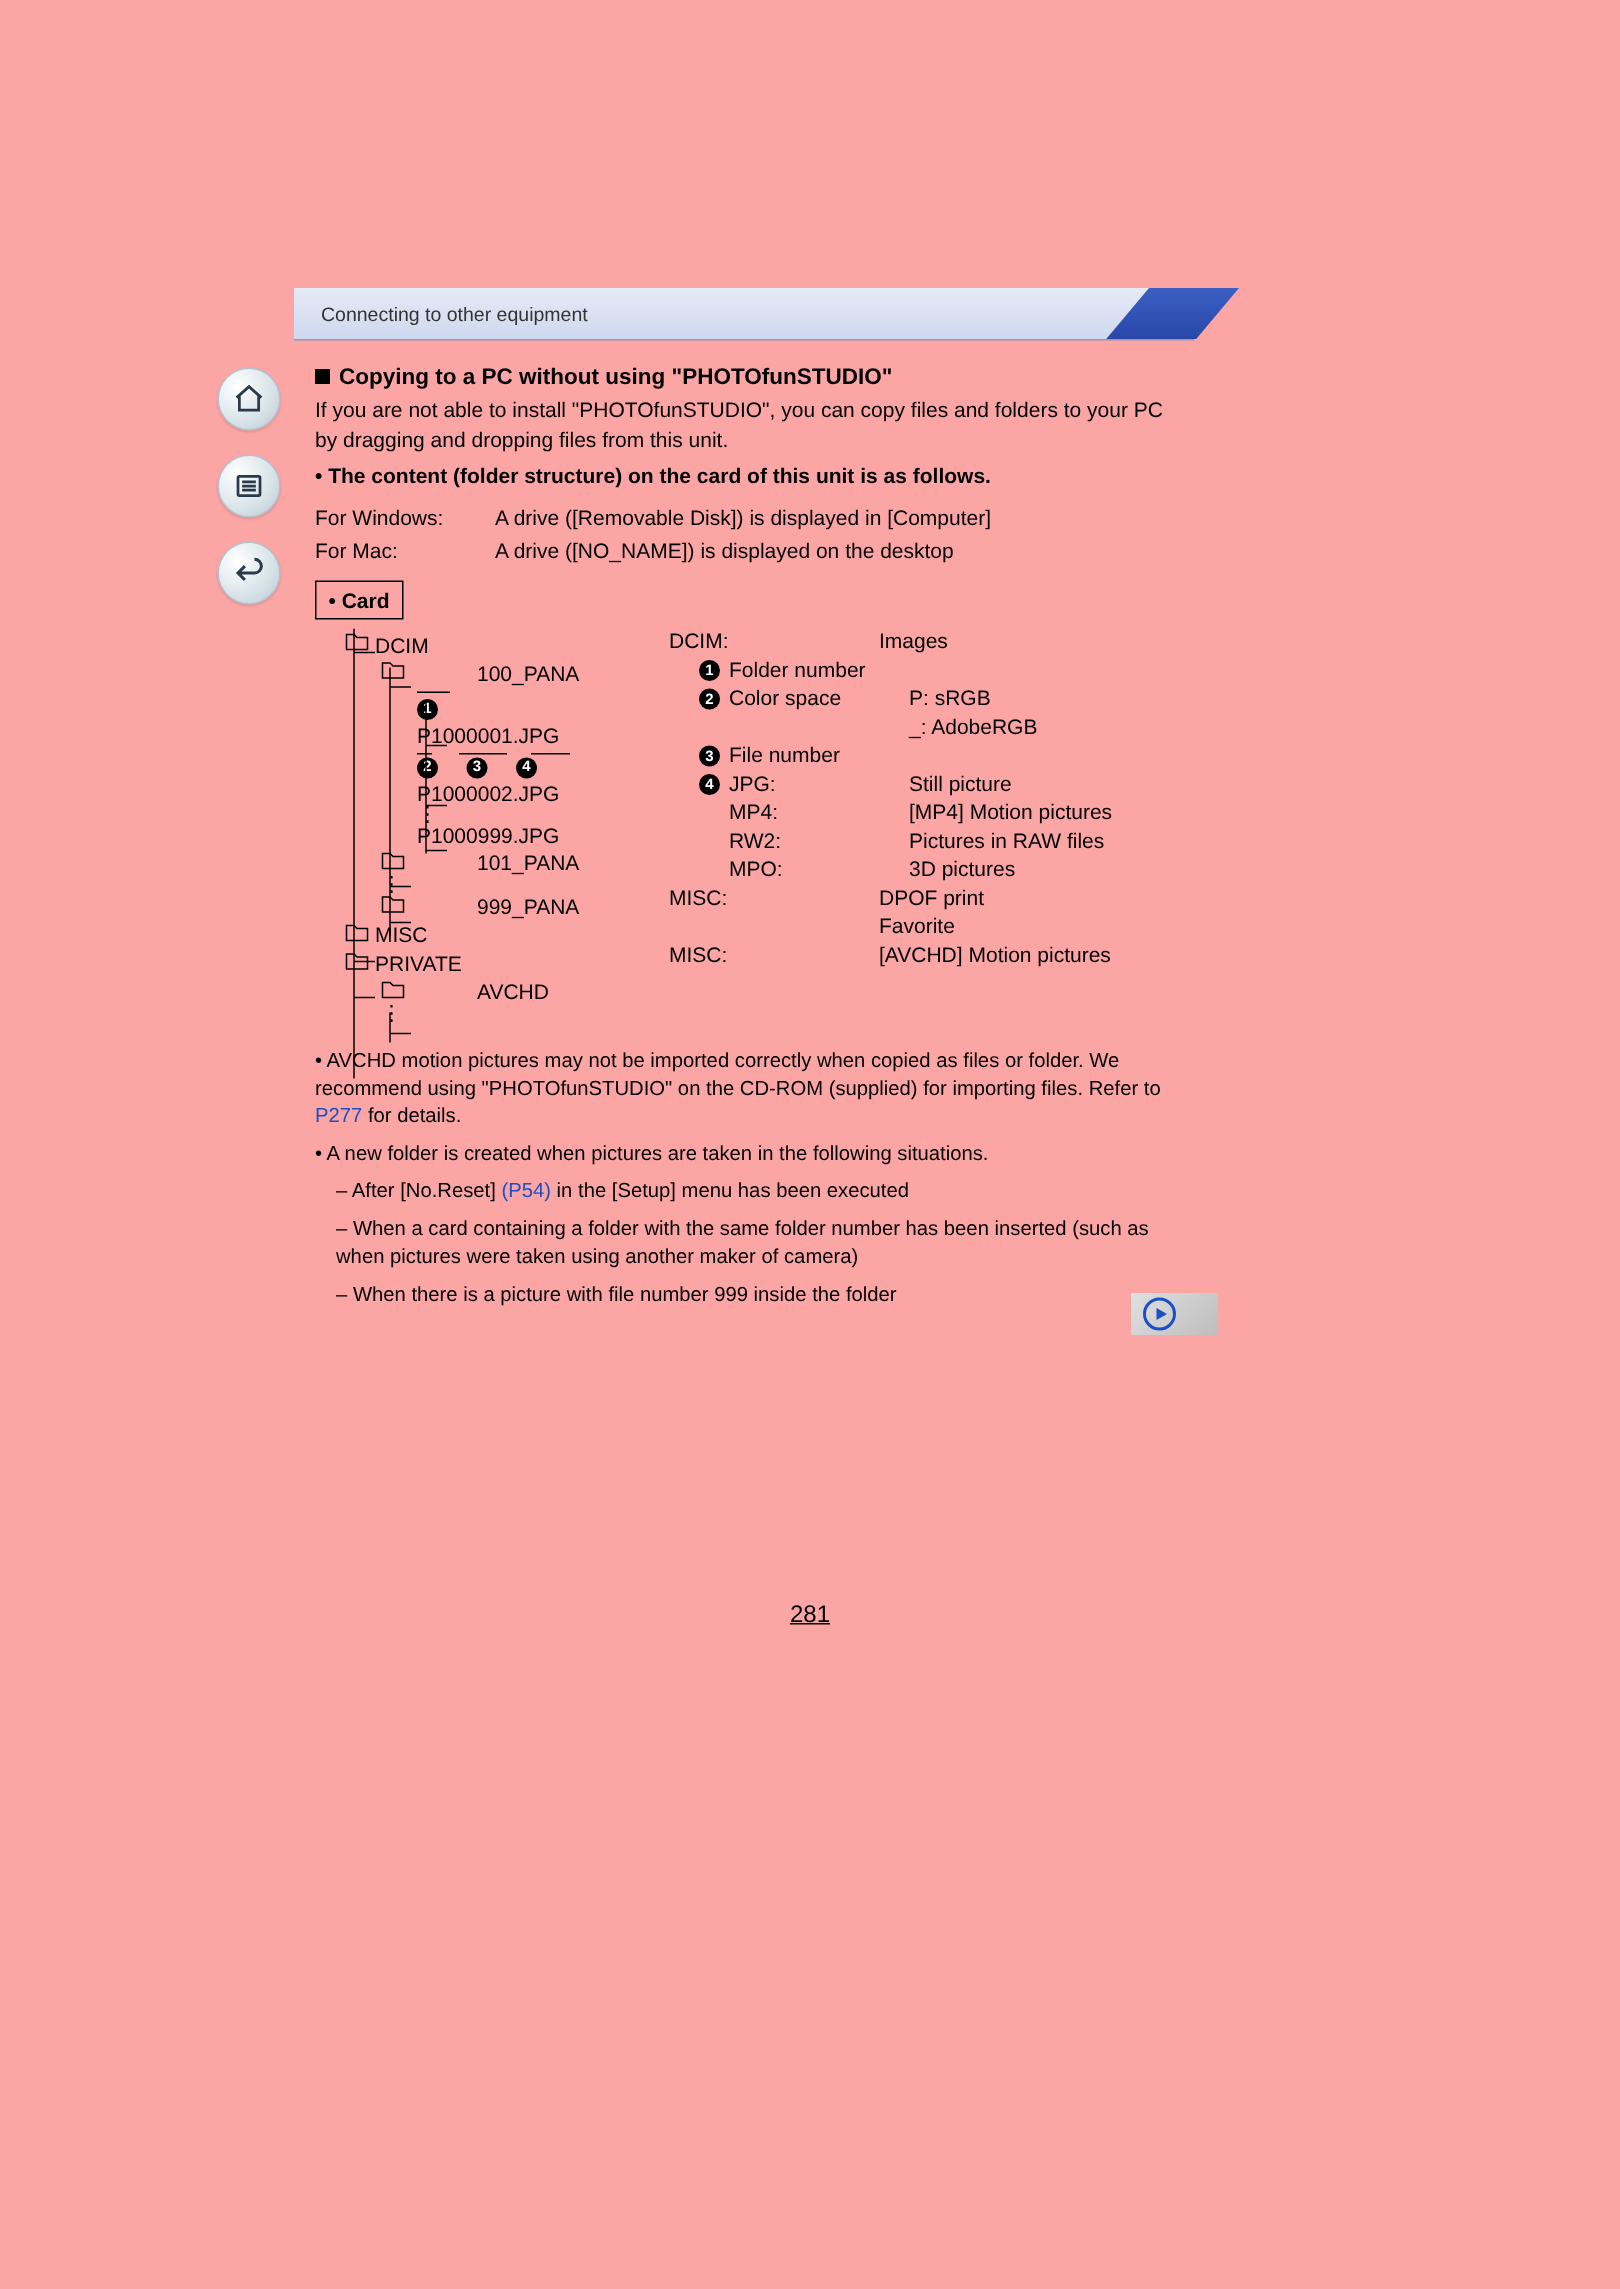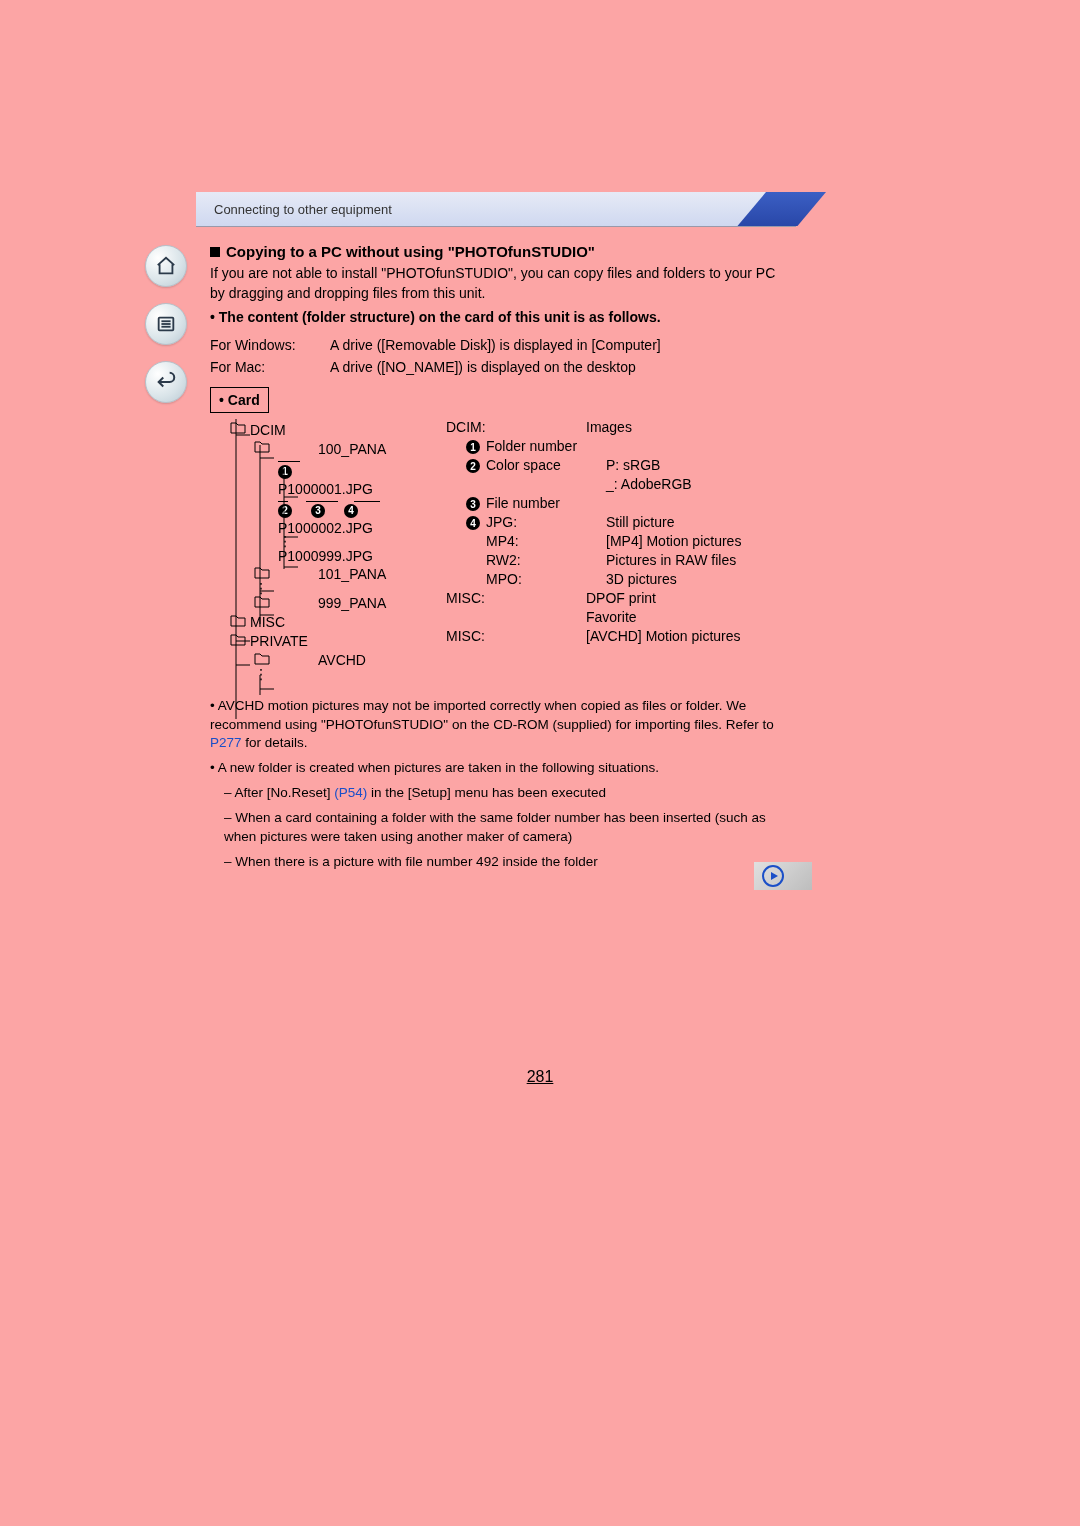--- a/index.html
+++ b/index.html
@@ -441,21 +441,21 @@
               <div class="def-val">[AVCHD] Motion pictures</div>
             </div>
           </div>
       </div>
 
       <div class="notes">
         <div class="note">• <span>AVCHD motion pictures may not be imported correctly when copied as files or folder. We recommend using "PHOTOfunSTUDIO" on the CD-ROM (supplied) for importing files. Refer to </span><span class="link">P277</span><span> for details.</span></div>
         <div class="note">• <span>A new folder is created when pictures are taken in the following situations.</span></div>
         <div class="note sub">– <span>After [No.Reset] </span><span class="link">(P54)</span><span> in the [Setup] menu has been executed</span></div>
         <div class="note sub">– <span>When a card containing a folder with the same folder number has been inserted (such as when pictures were taken using another maker of camera)</span></div>
-        <div class="note sub">– <span>When there is a picture with file number 492 inside the folder</span></div>
+        <div class="note sub">– <span>When there is a picture with file number 999 inside the folder</span></div>
       </div>
     </div>
   </div>
 
   <div class="next-arrow-box">
     <div class="next-arrow-circle"></div>
   </div>
 
   <div class="page-num">281</div>
 </div>

